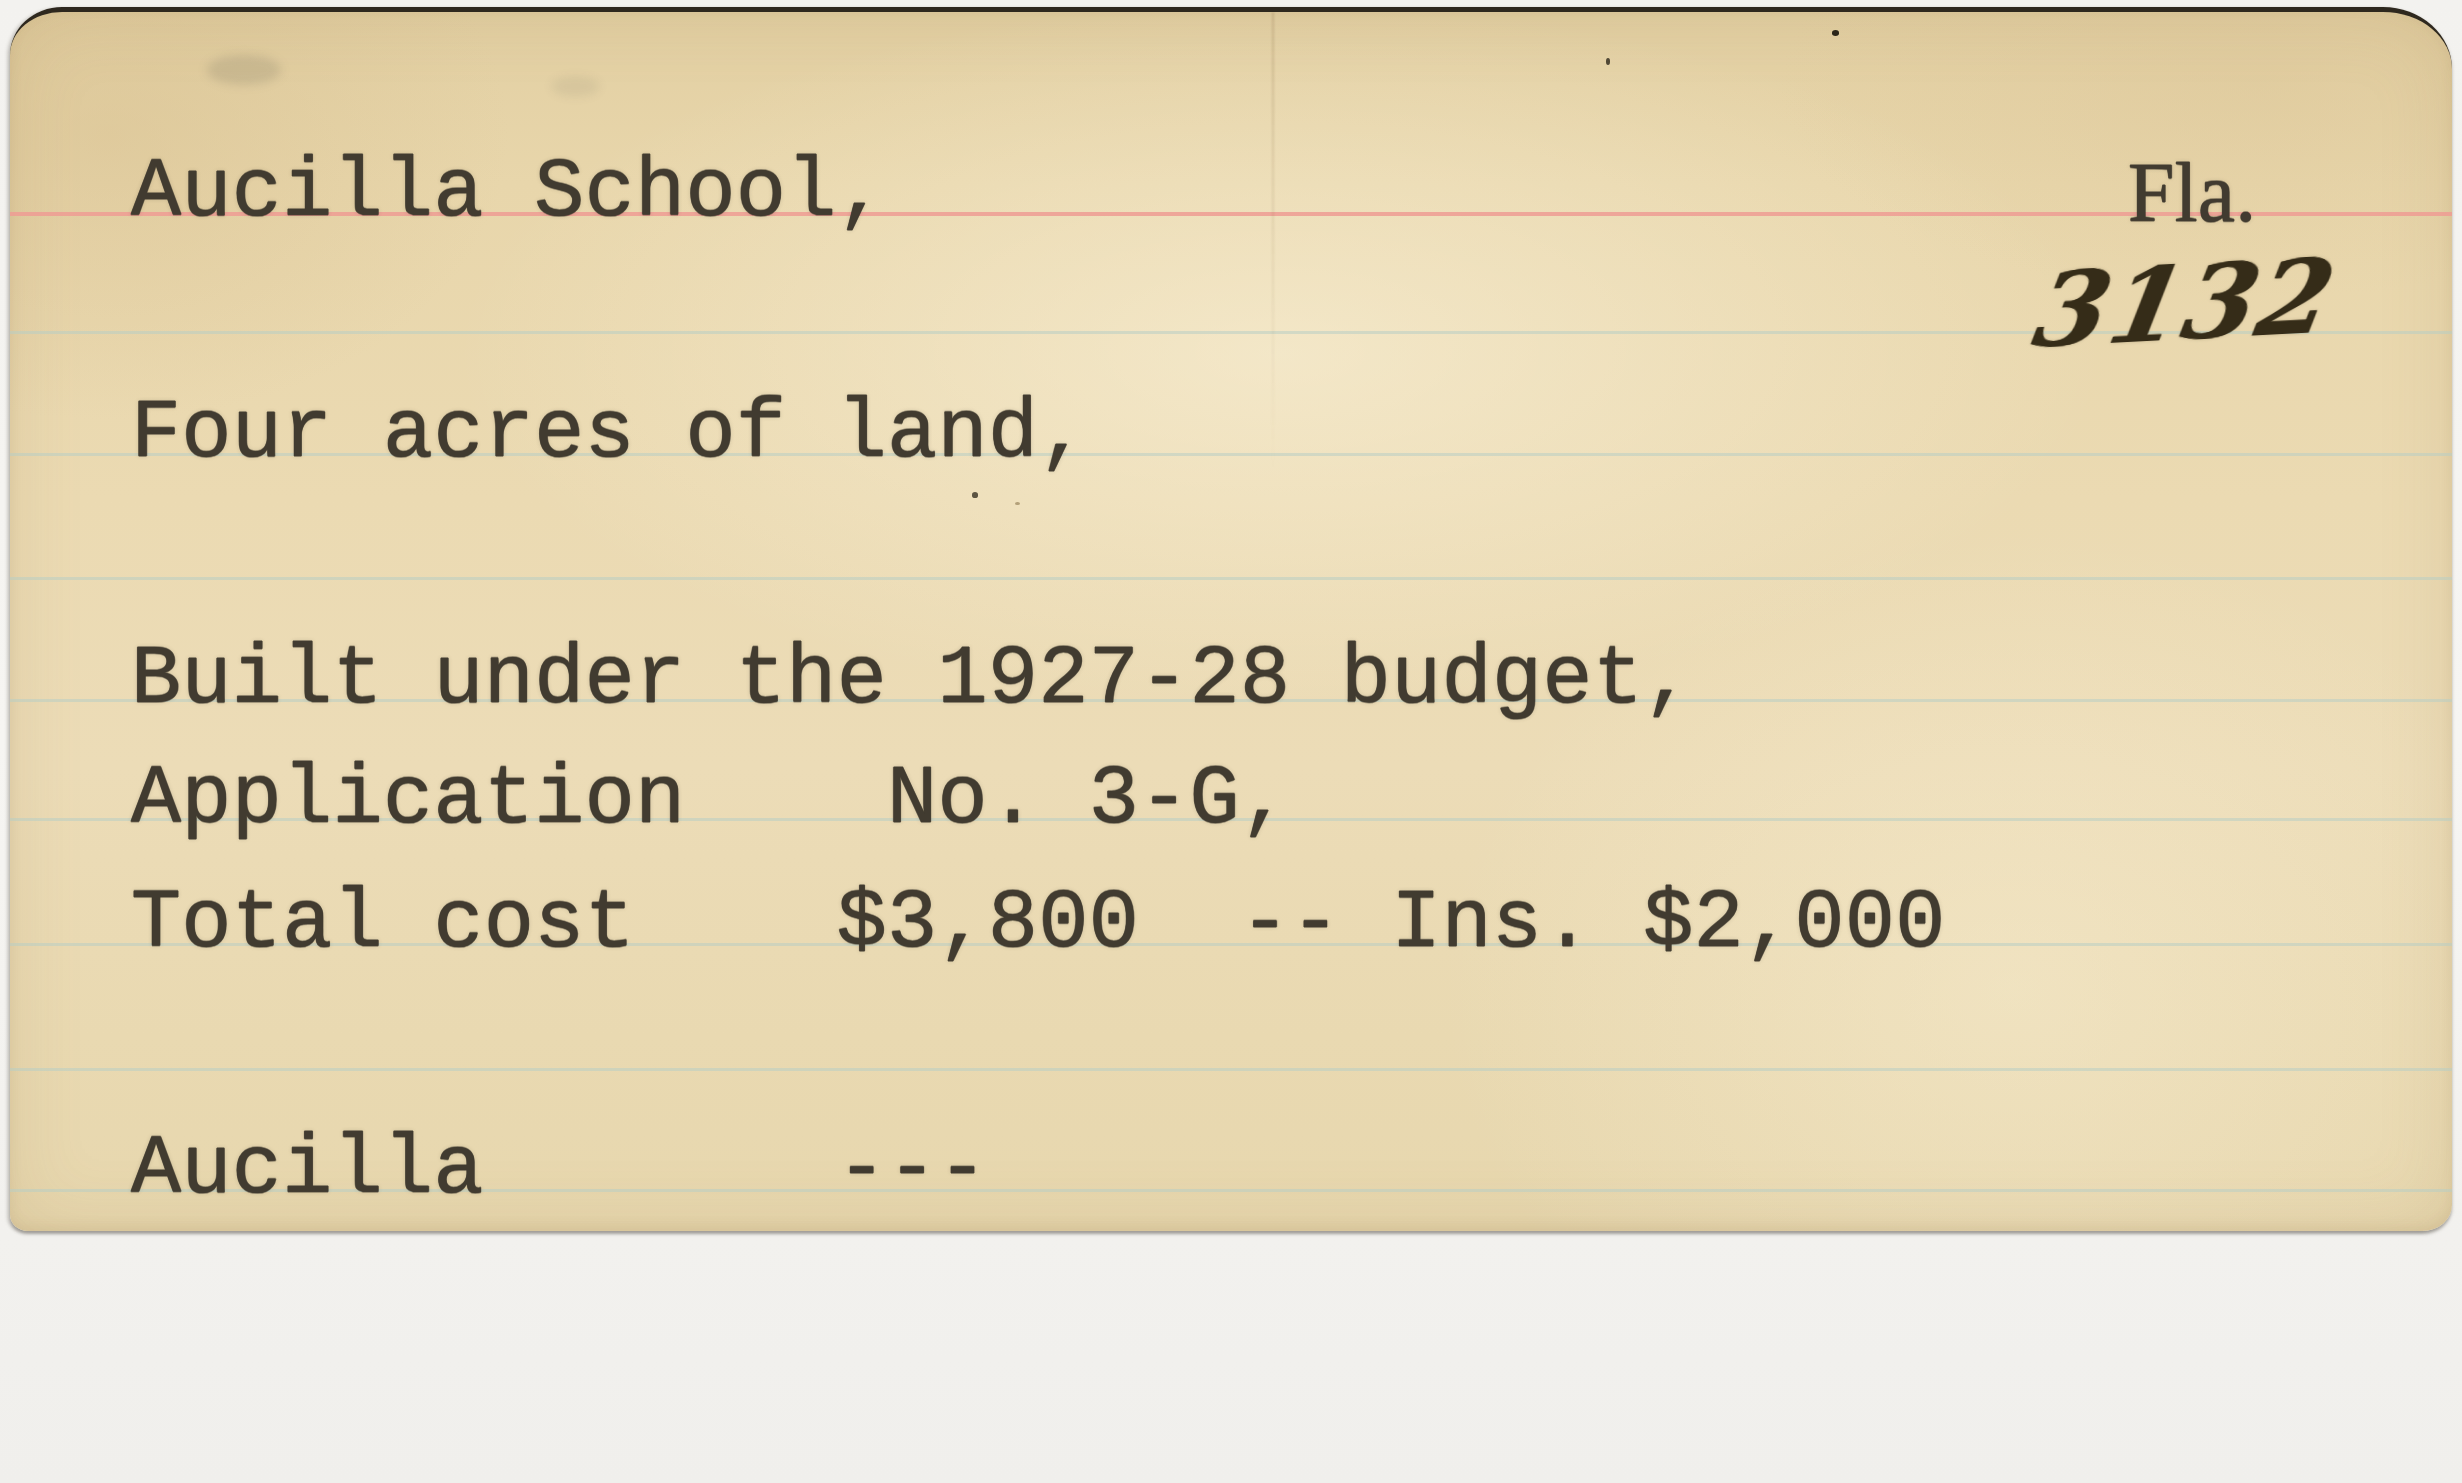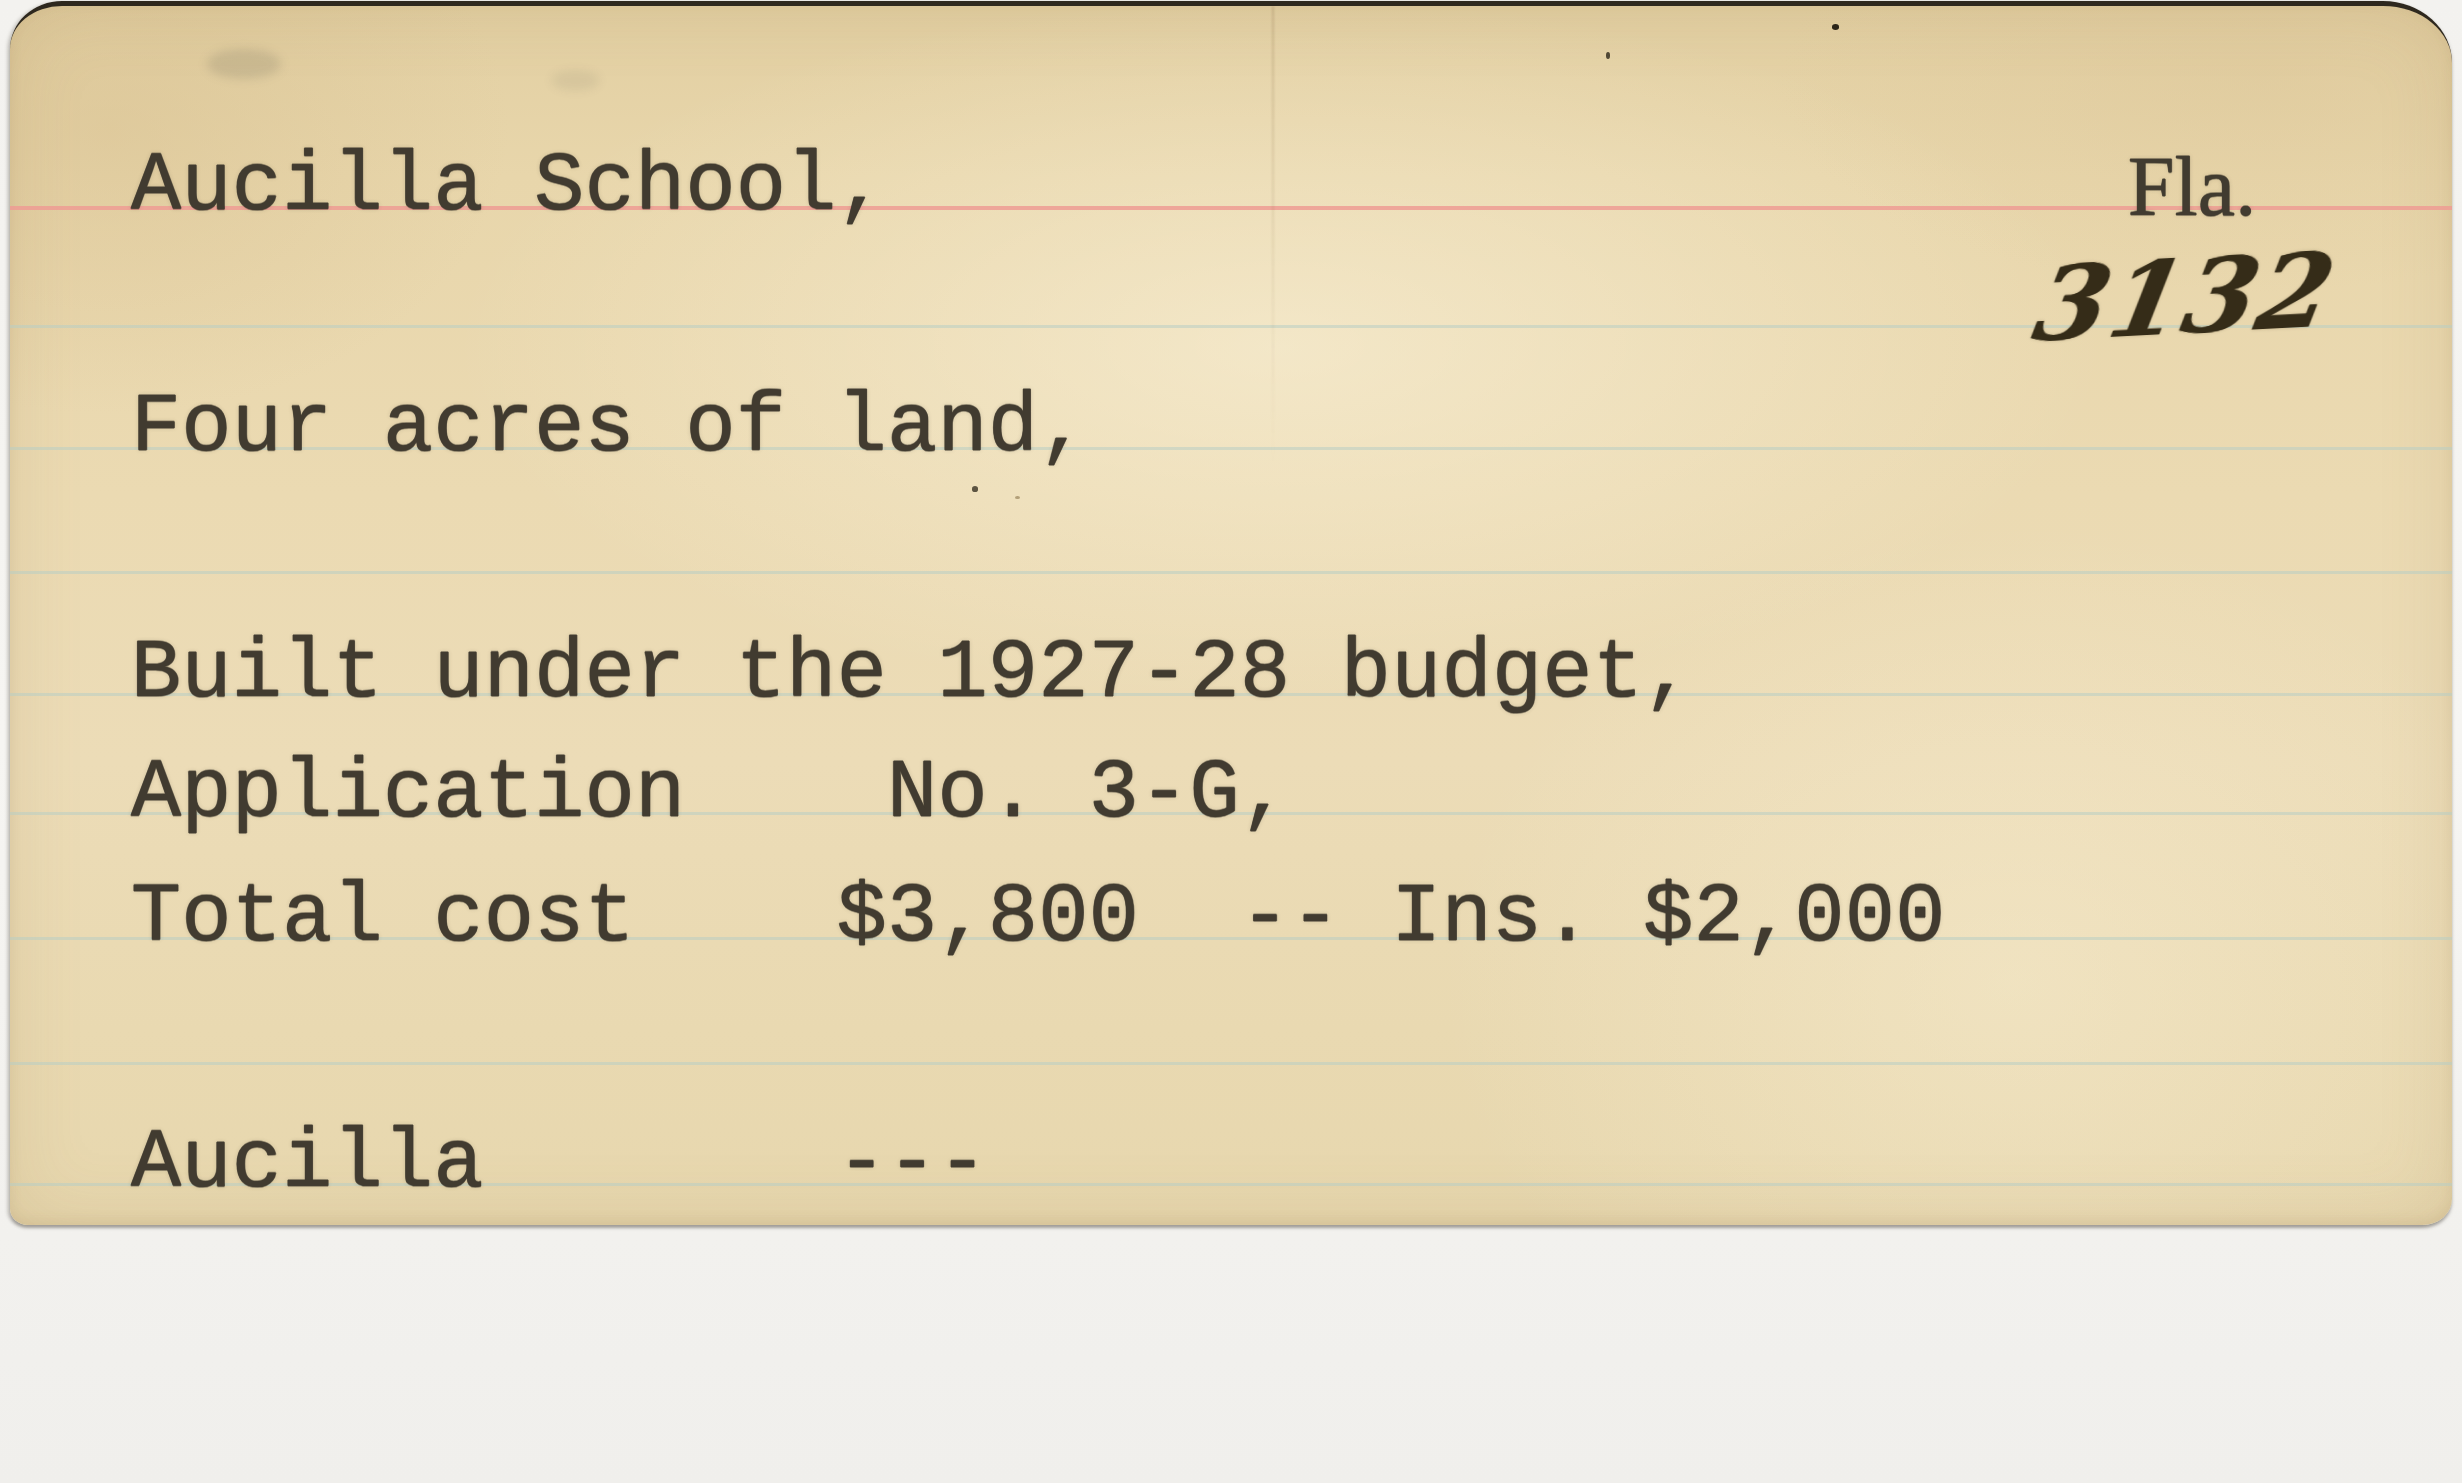--- a/index.html
+++ b/index.html
@@ -12,21 +12,21 @@
     position: relative;
     width: 2462px;
     height: 1483px;
     background: linear-gradient(180deg, #f3f2ef 0%, #f6f5f2 50%, #f0efec 100%);
     overflow: hidden;
   }
   
   .card {
     position: absolute;
     left: 9.8px;
-    top: 1px;
+    top: 7px;
     width: 2442px;
     height: 1224px;
     border-top: 5.7px solid #2e281e;
     border-radius: 52px 69px 29.5px 18px / 48px 62px 26px 16.4px;
     box-sizing: border-box;
     overflow: hidden;
     background:
       radial-gradient(1147px 492px at 52% 28%, rgba(255,249,230,0.45), rgba(255,249,230,0) 72%),
       radial-gradient(819px 656px at 82% 80%, rgba(252,243,218,0.35), rgba(252,243,218,0) 70%),
       radial-gradient(574px 410px at 4% 10%, rgba(214,190,142,0.45), rgba(214,190,142,0) 70%),

